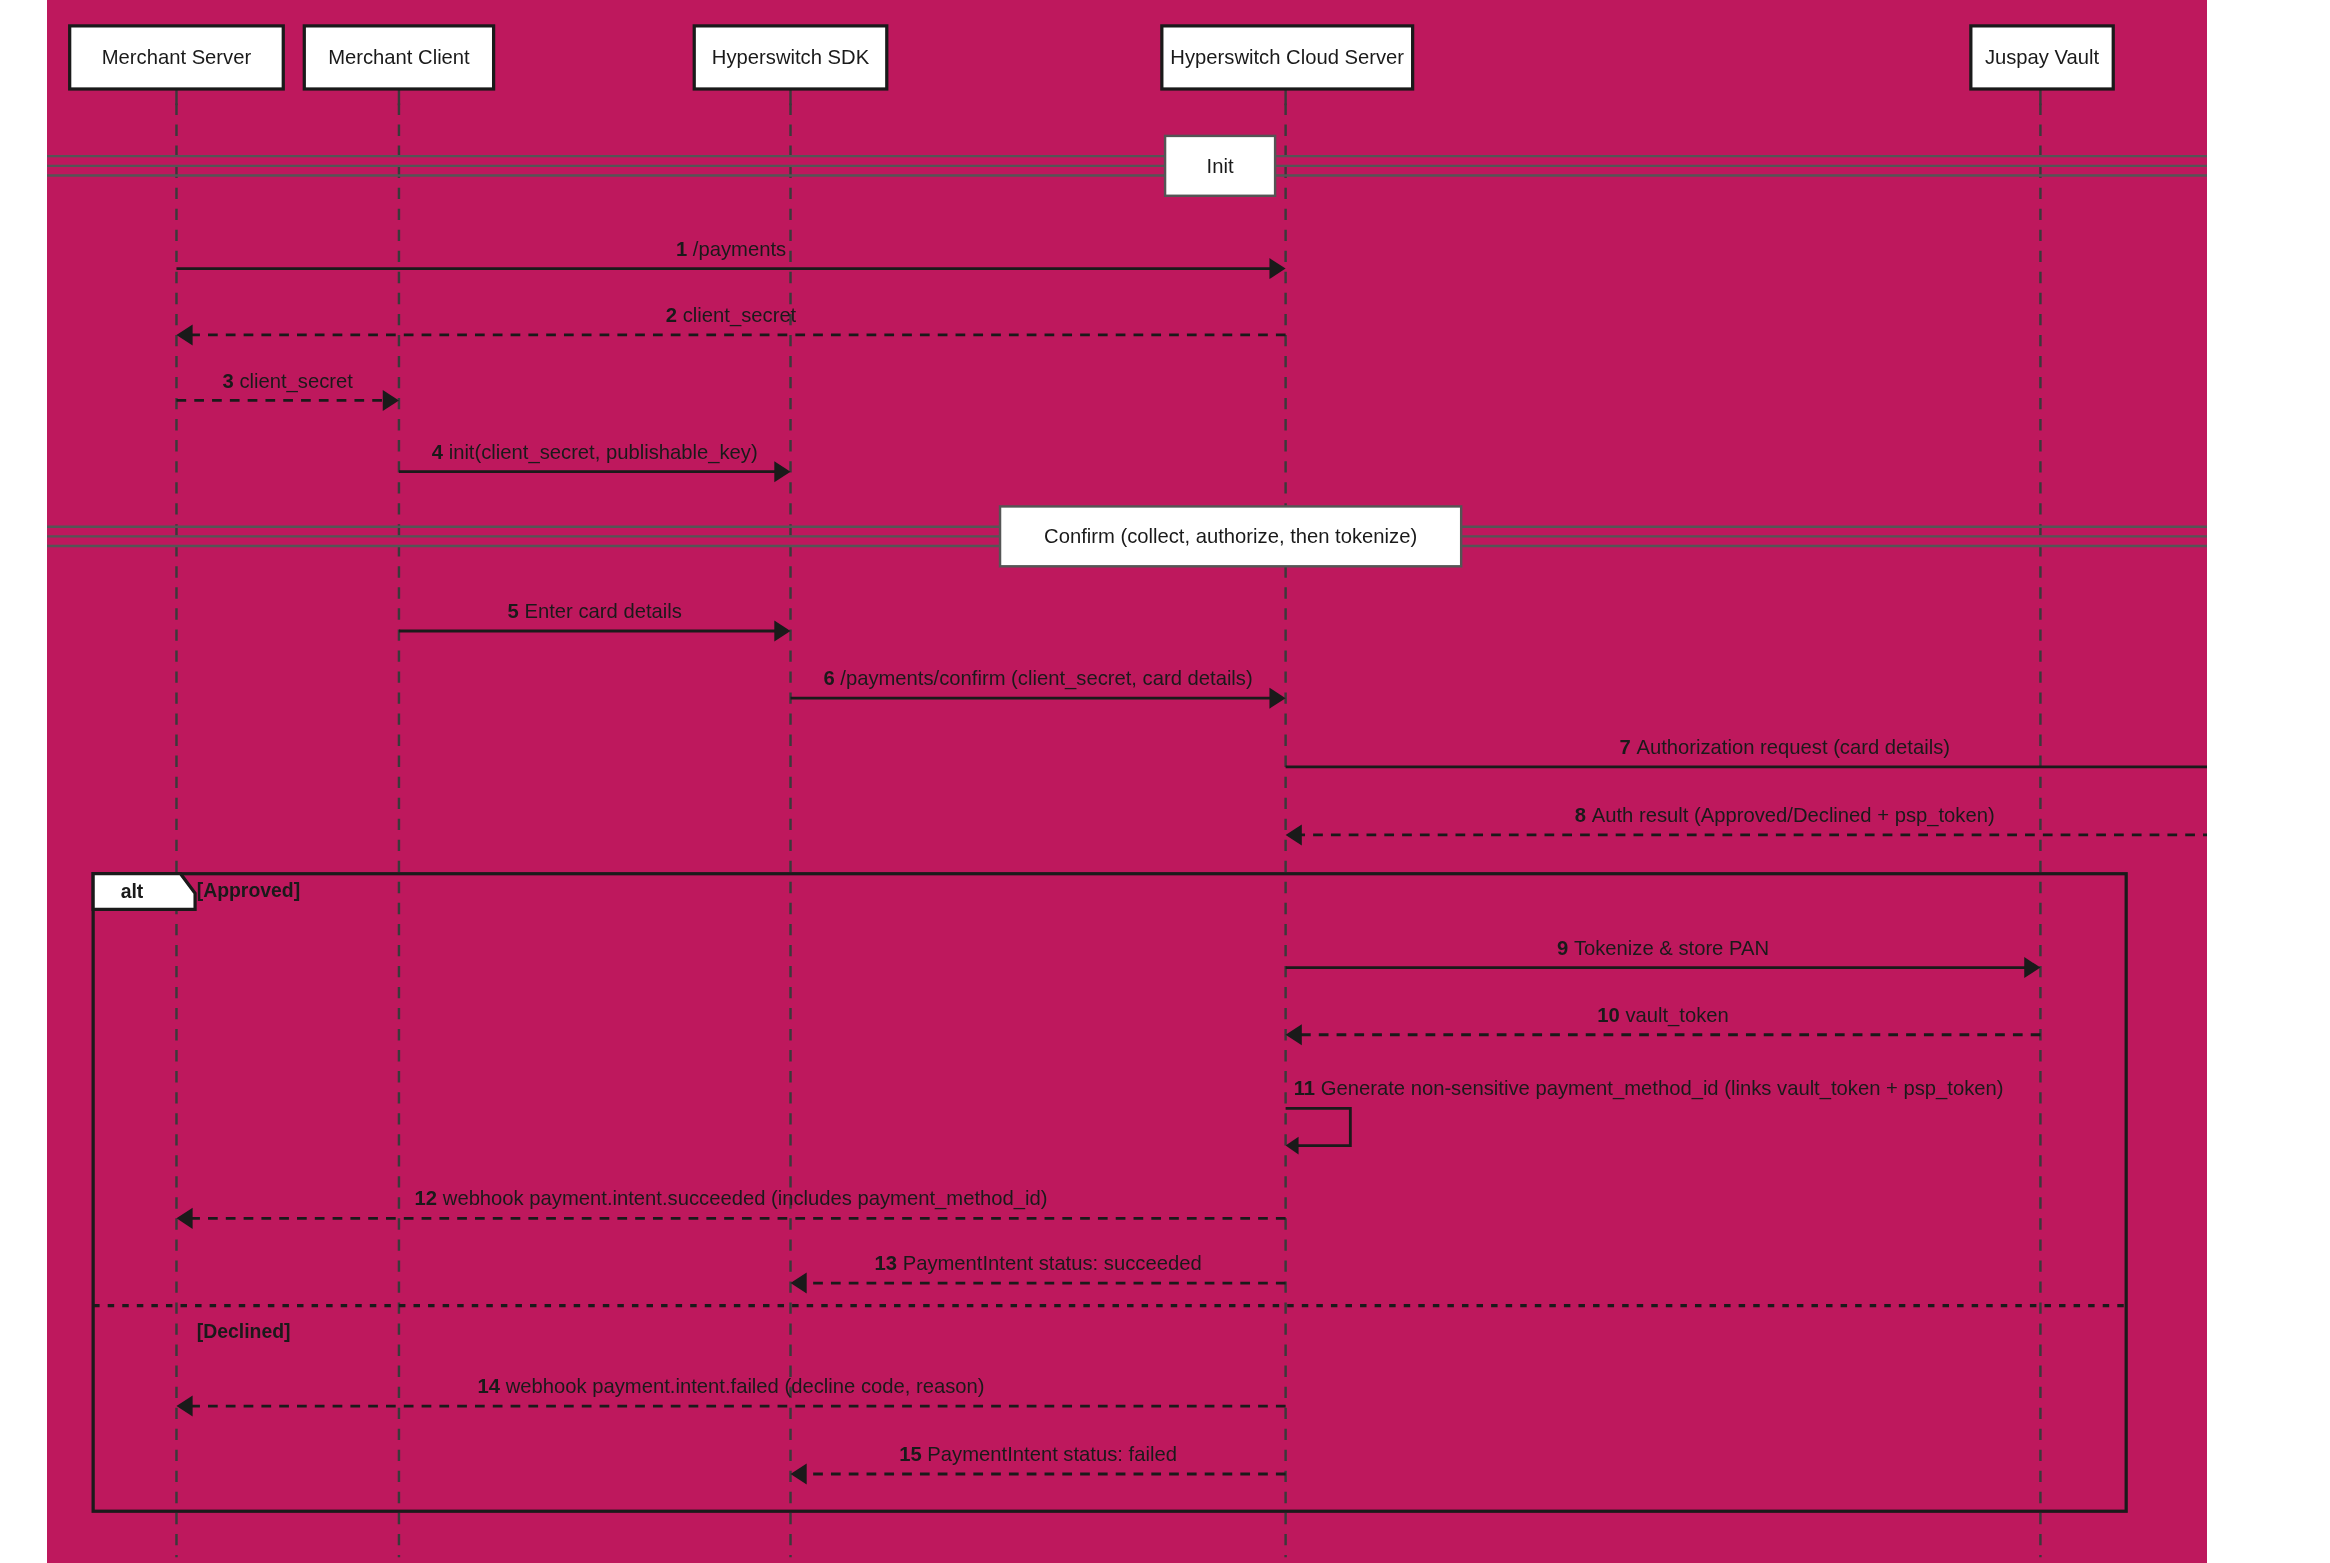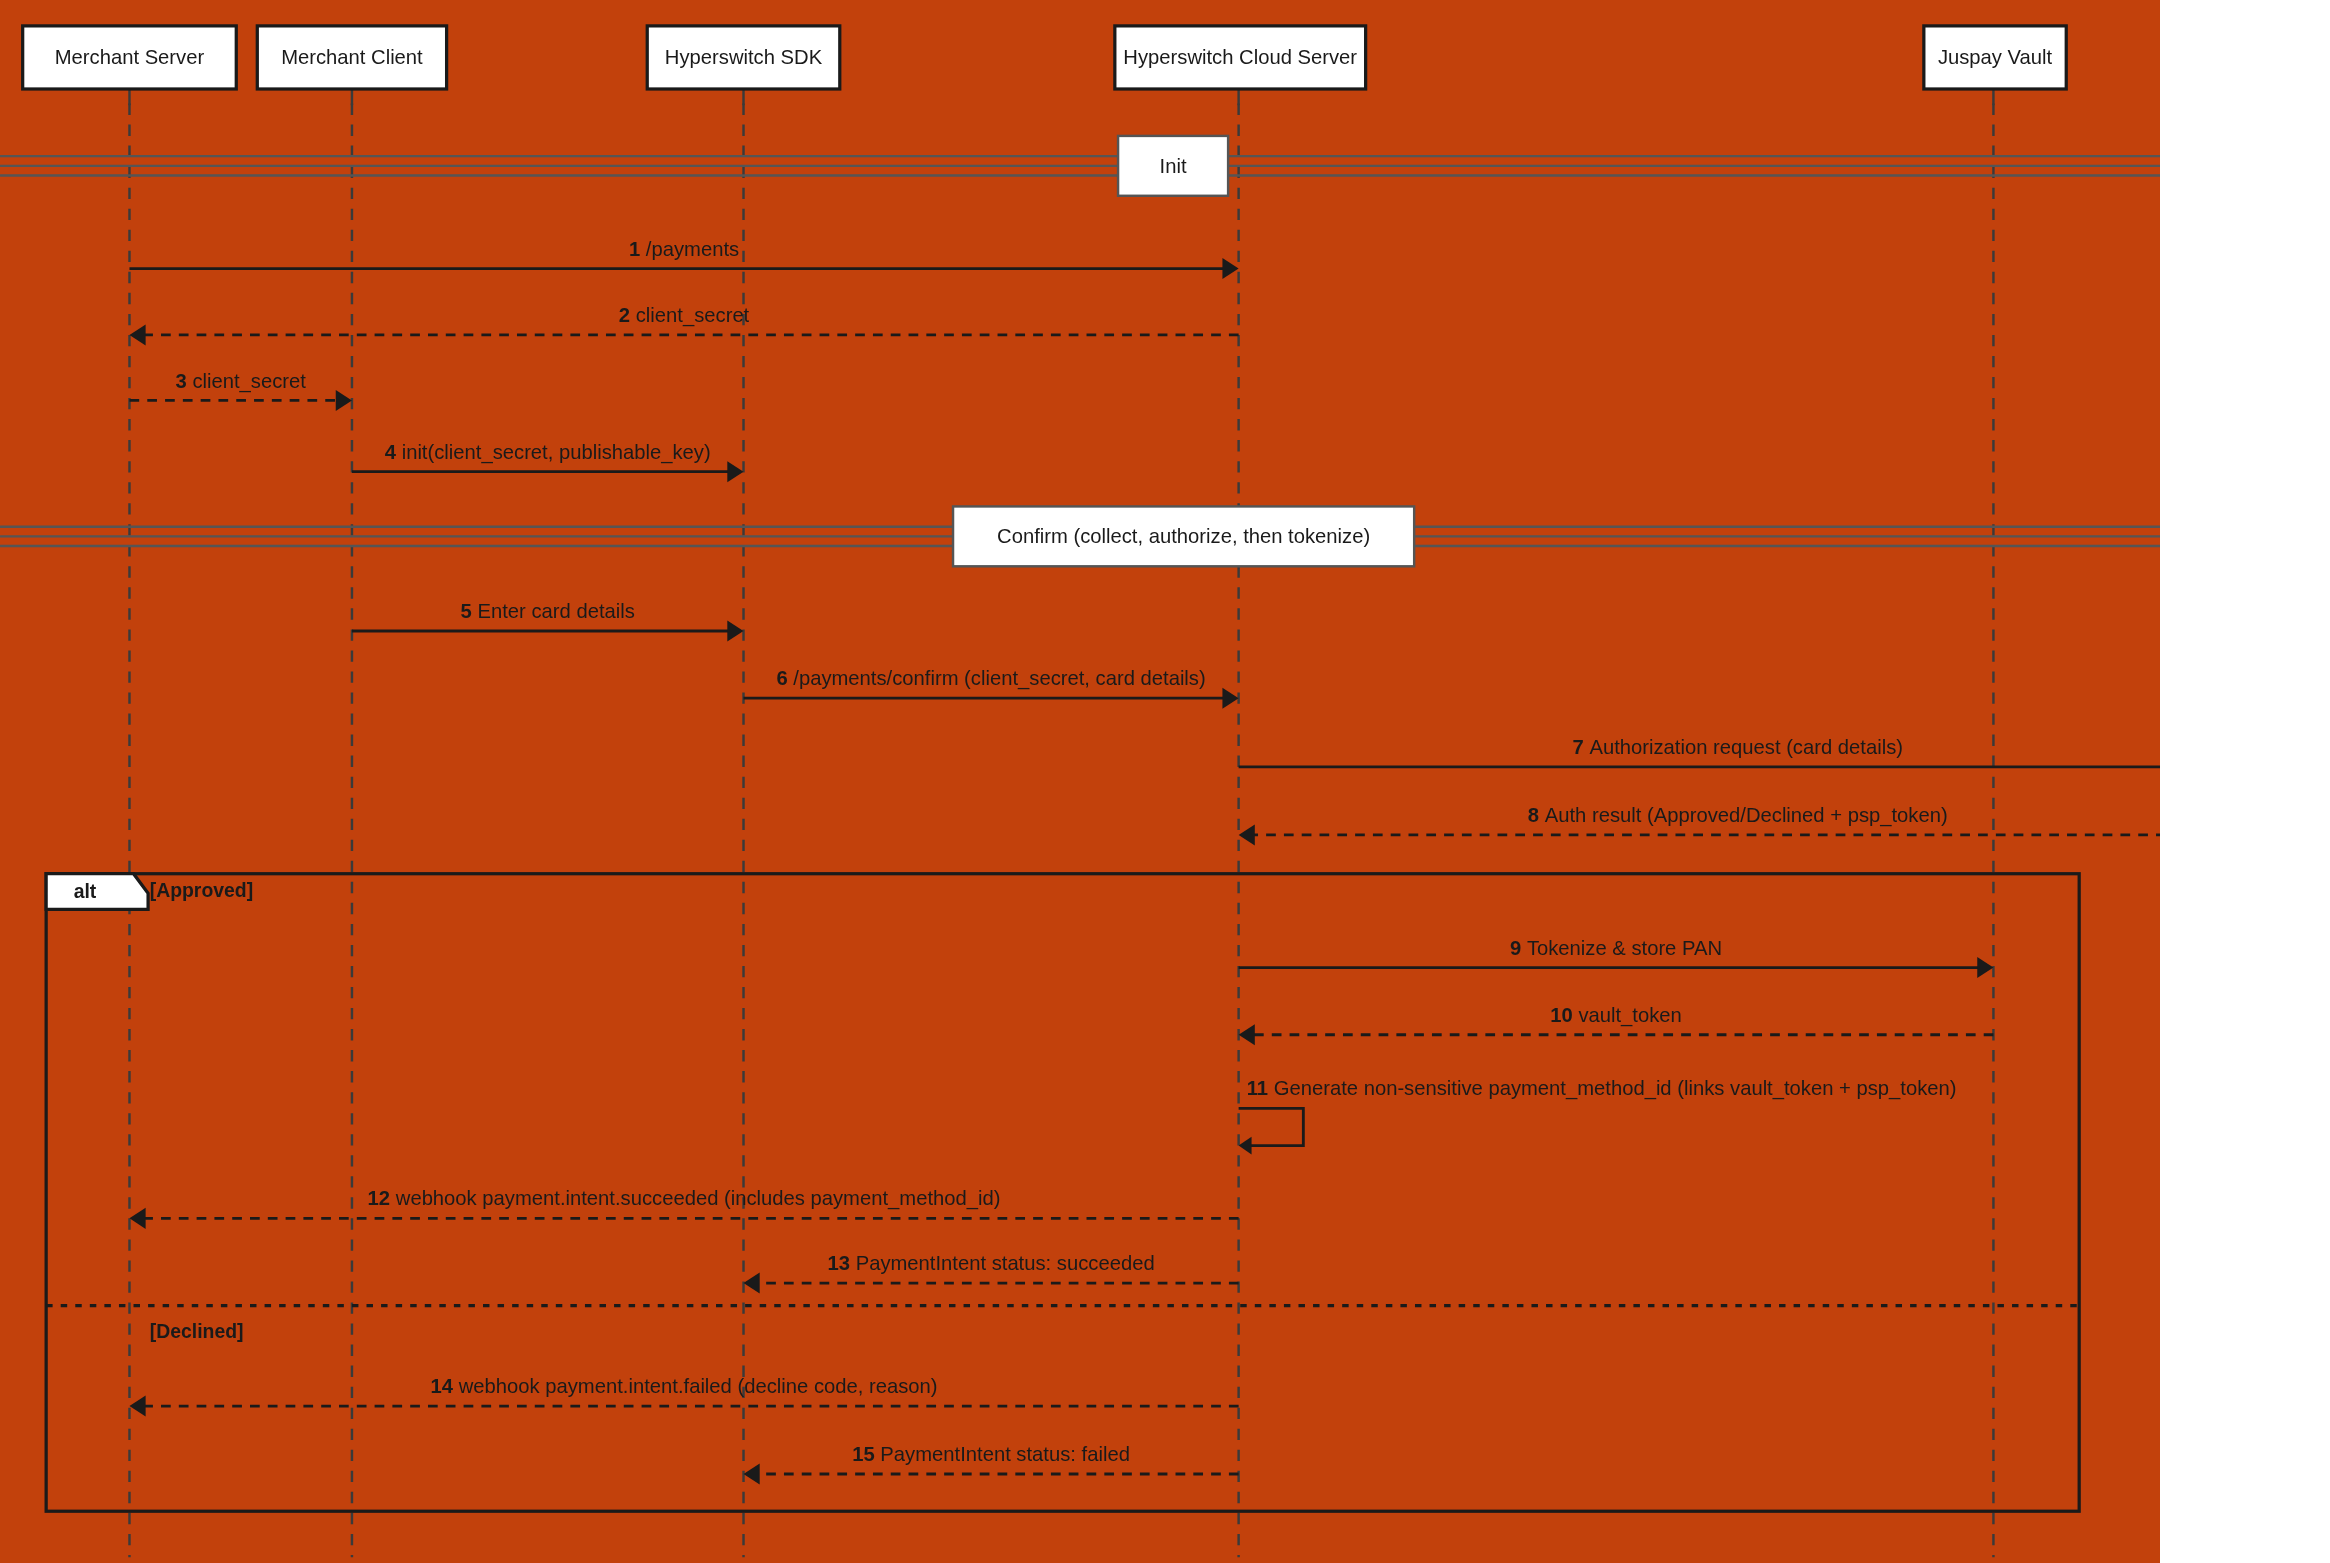--- a/index.html
+++ b/index.html
@@ -9,22 +9,23 @@
     background: #ffffff;
   }
   body {
     font-family: "Liberation Sans", sans-serif;
     color: #000000;
   }
   #canvas {
     position: relative;
     width: 2160px;
     height: 1563px;
-    background: #c2410c;
+    background: #be185d;
     overflow: hidden;
+    margin-left: 47px;
   }
   svg.diagram {
     position: absolute;
     left: 0;
     top: 0;
     width: 2330px;
     height: 1563px;
   }
   .actor-box rect {
     fill: #ffffff;

